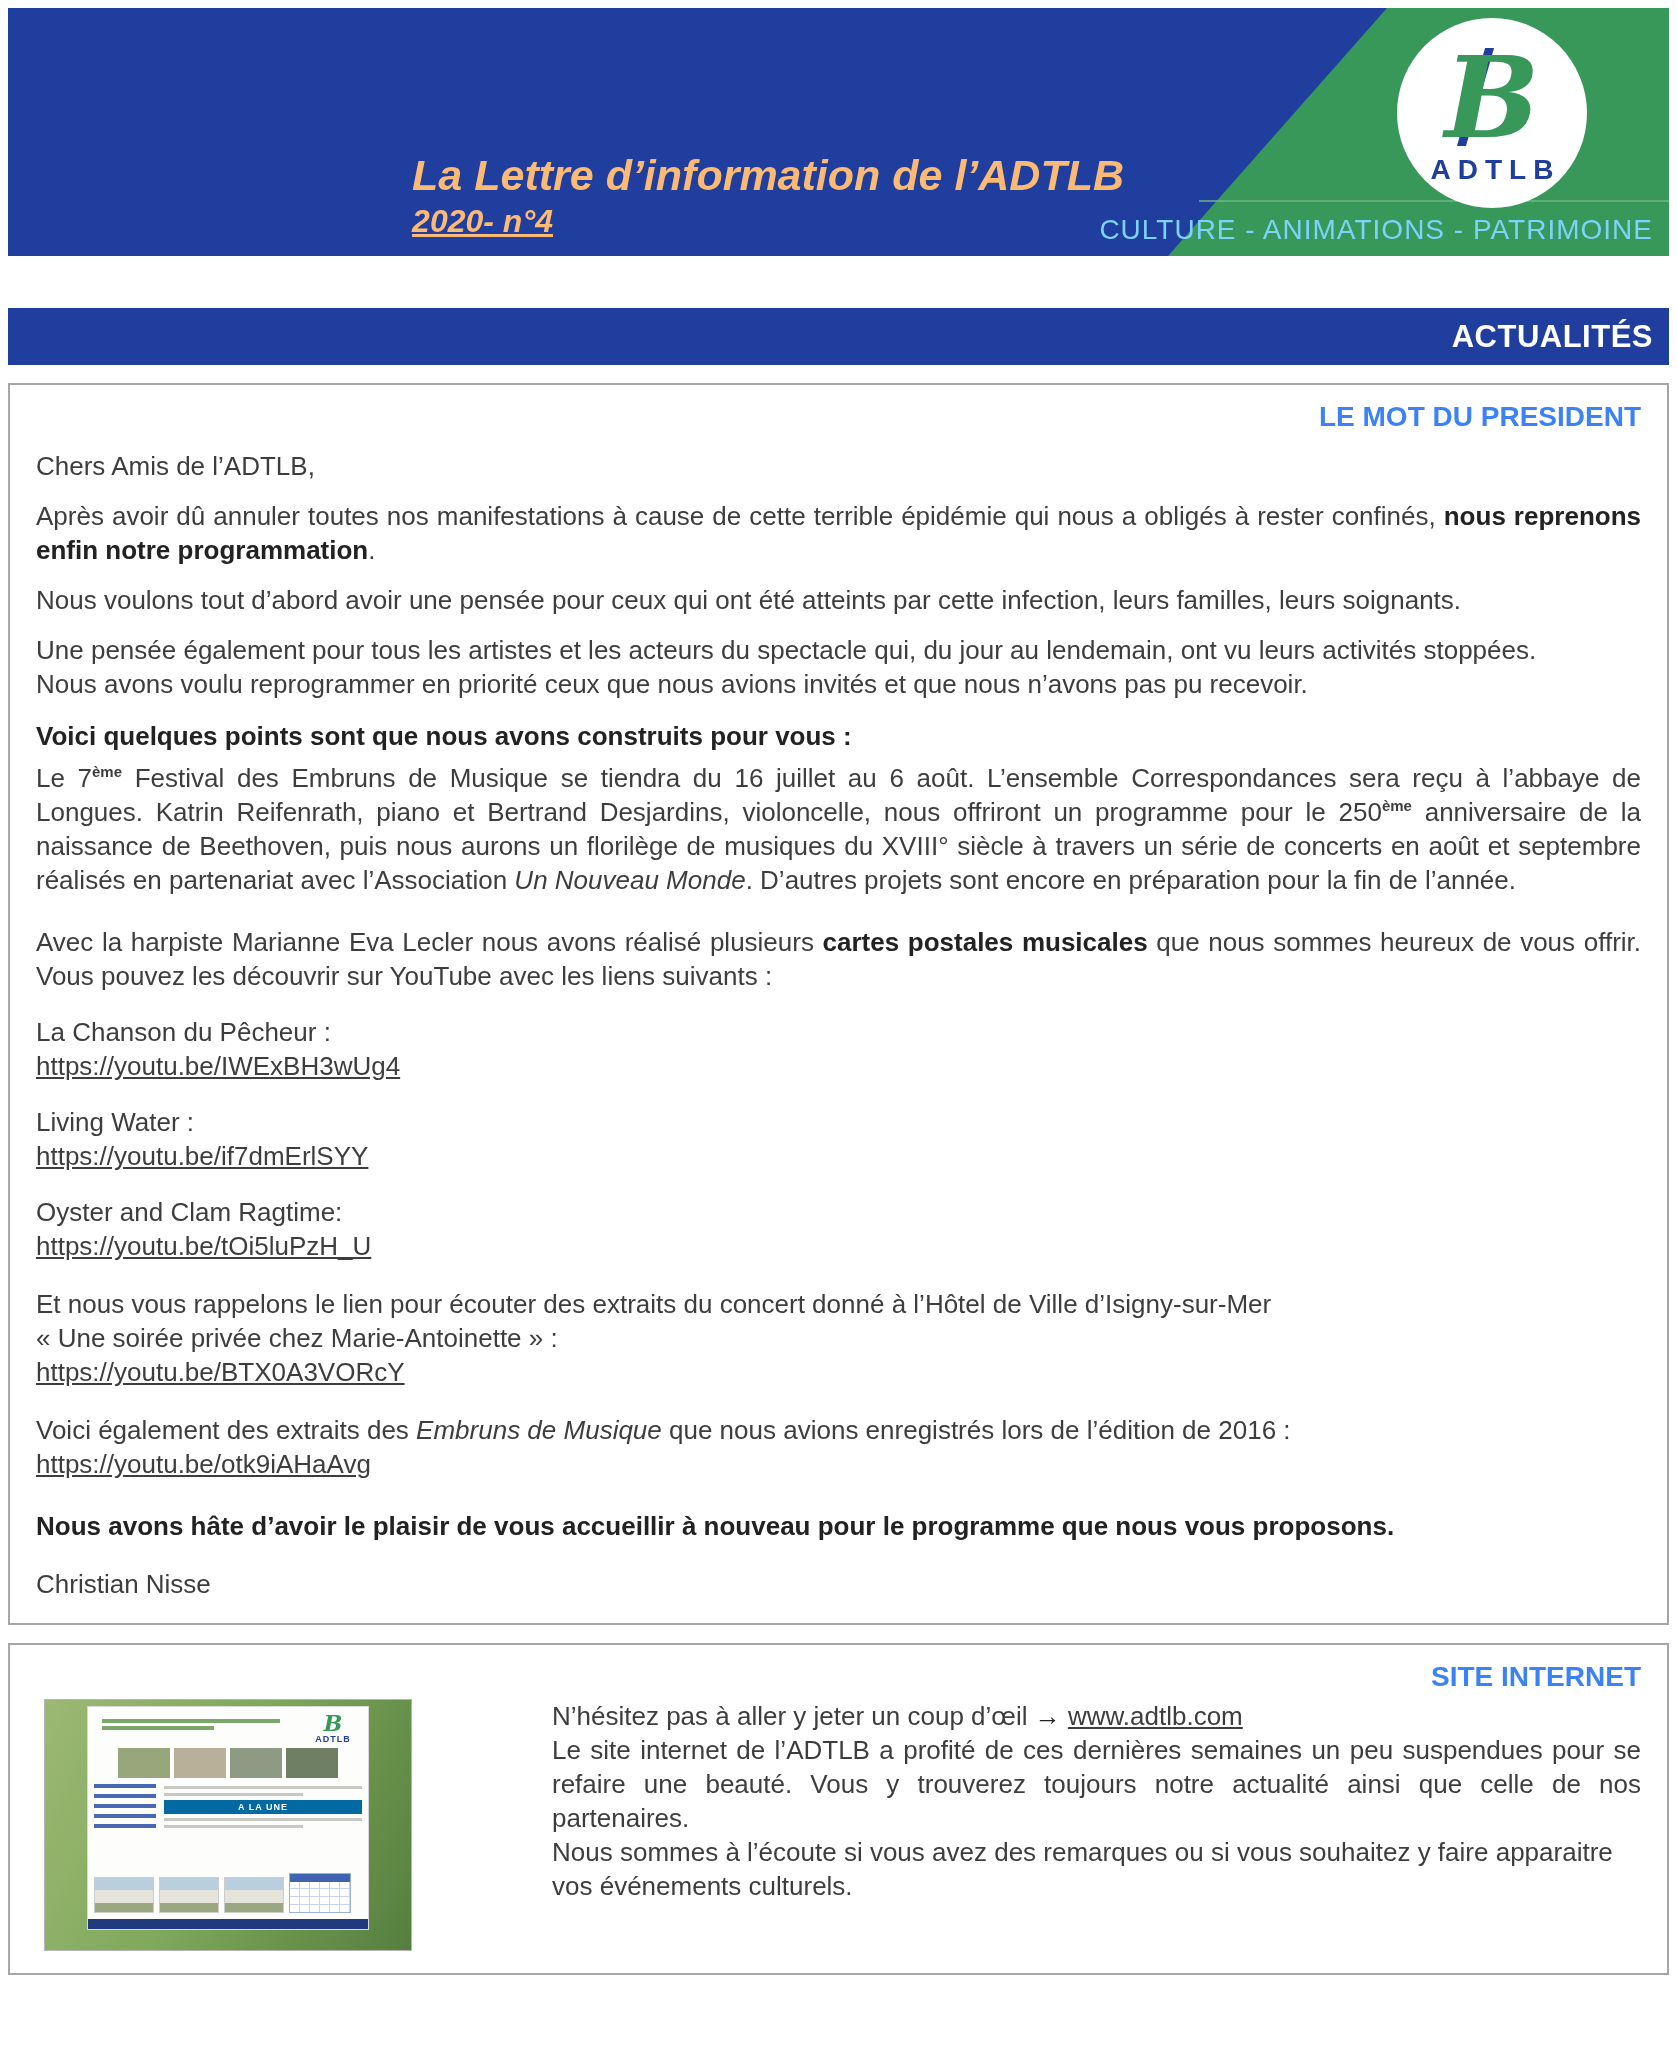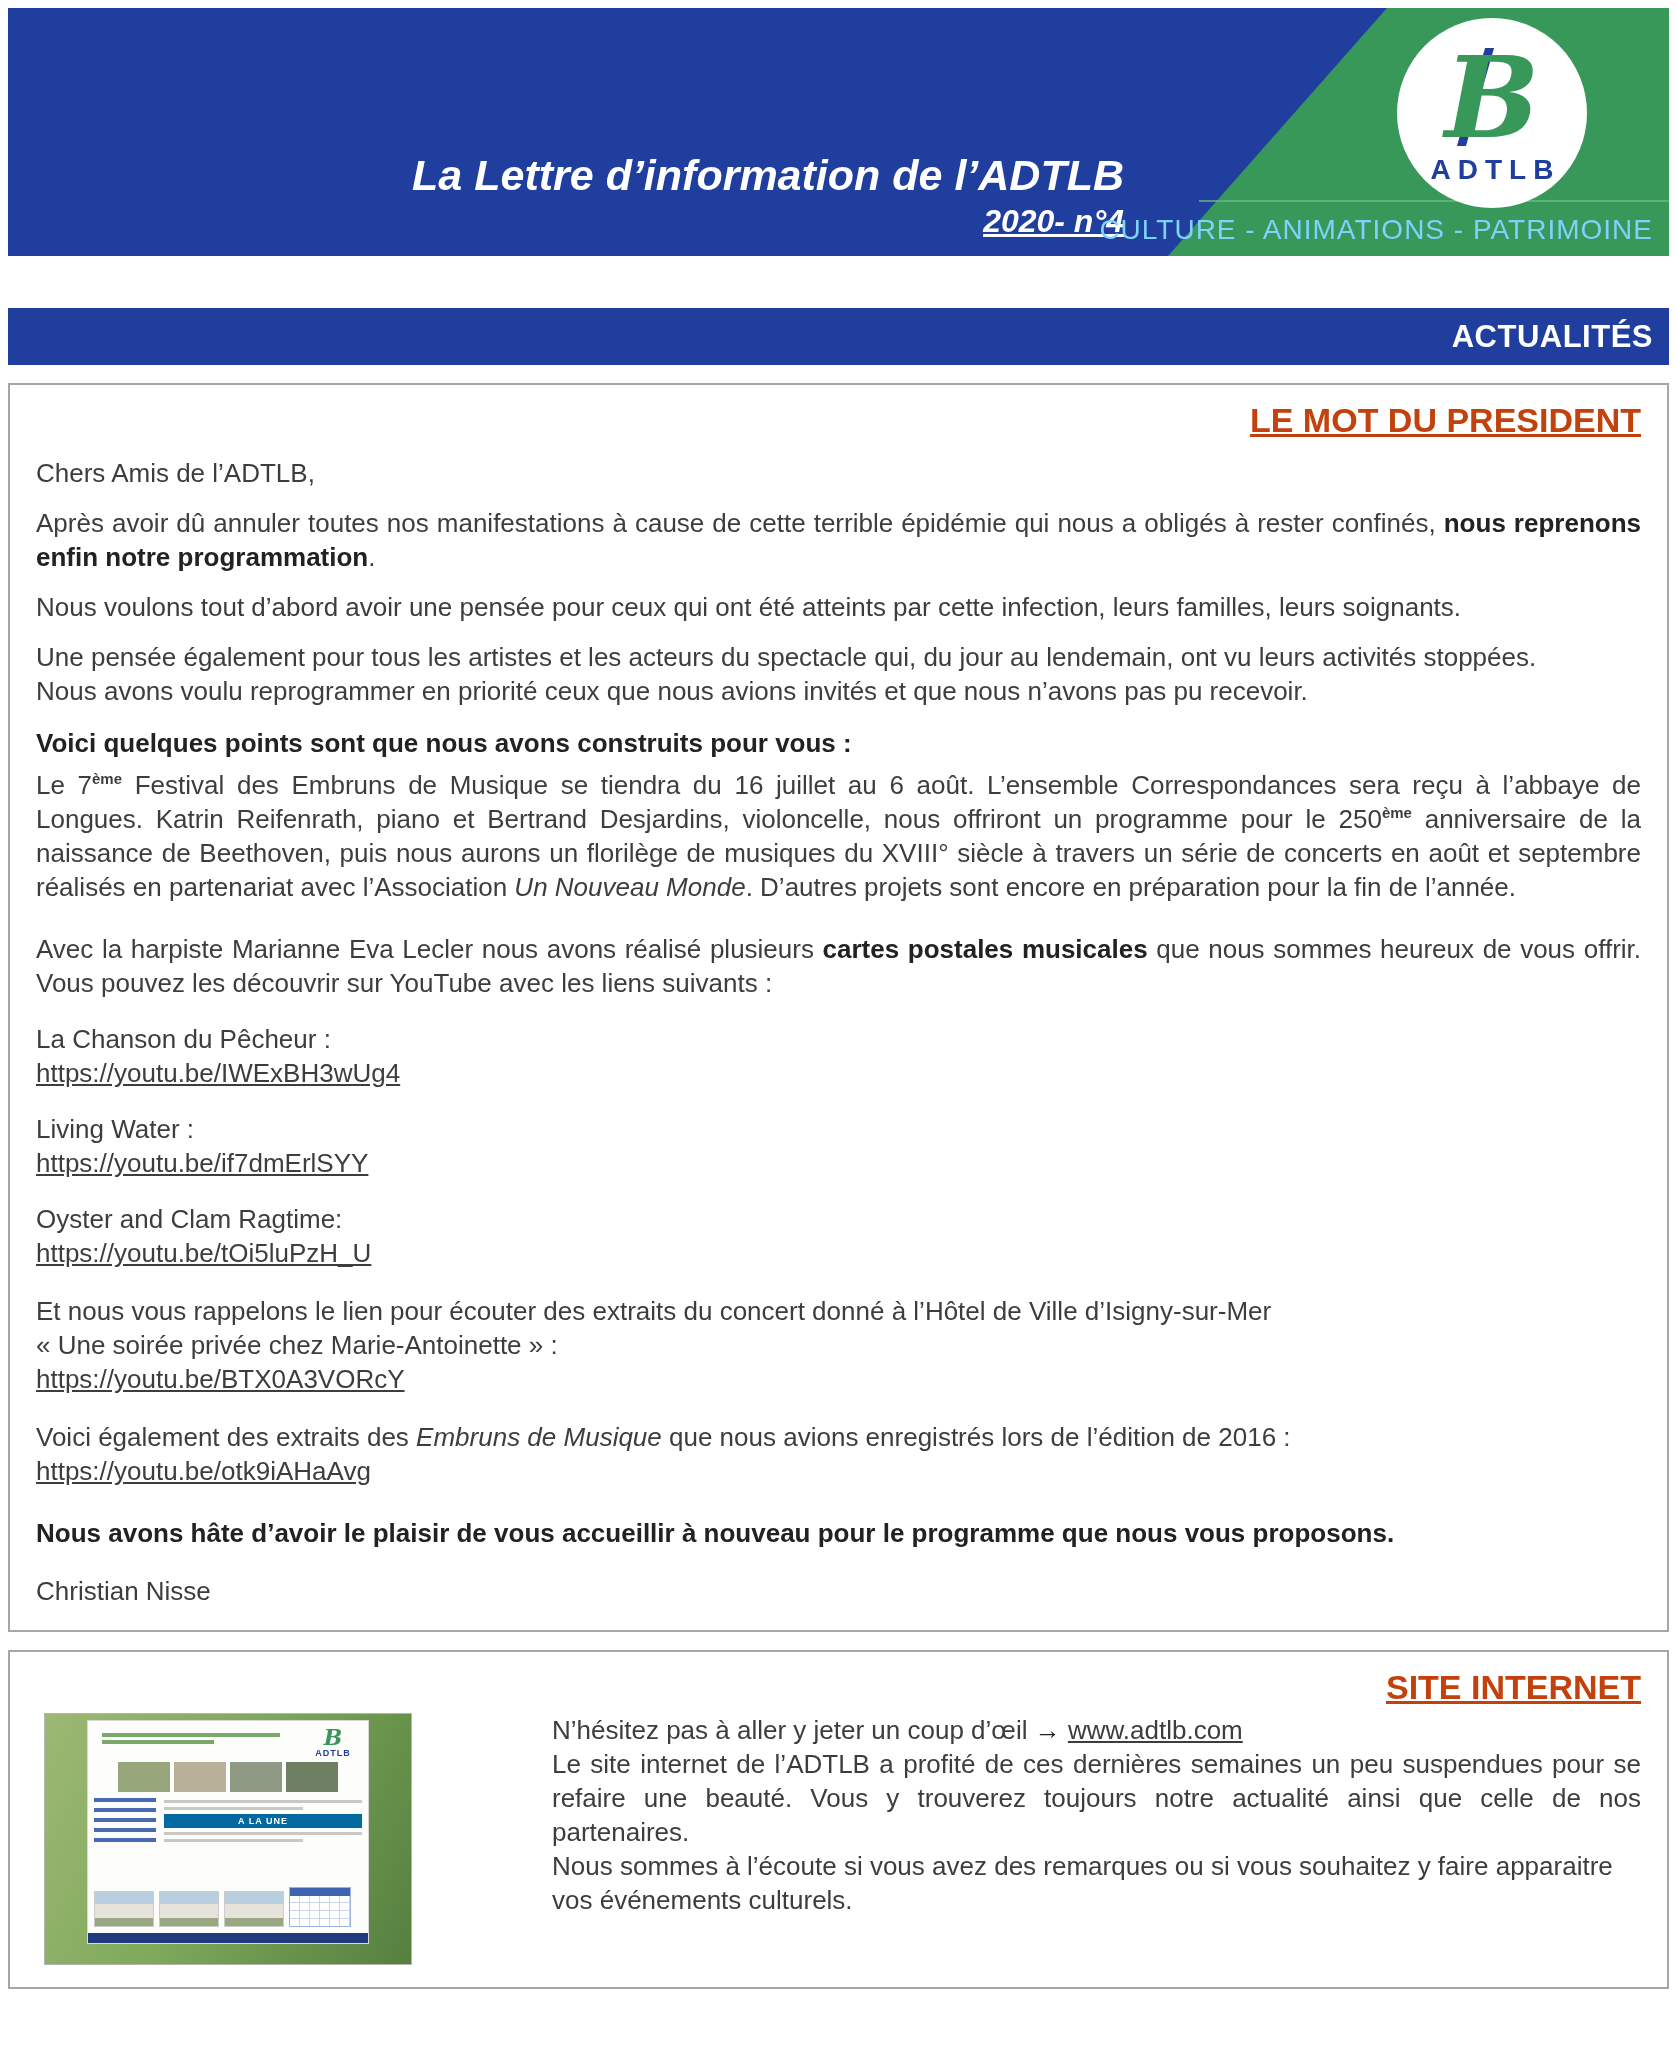--- a/index.html
+++ b/index.html
@@ -4,40 +4,40 @@
 <style>
   html,body{margin:0;padding:0;background:#fff;}
   body{width:1677px;font-family:"Liberation Sans",sans-serif;color:#3d3d3d;}
   .page{padding:8px;box-sizing:border-box;}
 
   
   .masthead{position:relative;height:248px;background:#1f3e9e;overflow:hidden;}
   .green-wedge{position:absolute;top:0;right:0;height:100%;width:560px;background:#37985a;
     clip-path:polygon(278px 0,100% 0,100% 100%,59px 100%);}
   .band-line{position:absolute;right:0;bottom:54px;width:470px;height:2px;background:#6fbc88;opacity:.7;}
-  .masthead-title{position:absolute;right:545px;bottom:16px;text-align:right;color:#ffffff;
+  .masthead-title{position:absolute;right:545px;bottom:16px;text-align:left;color:#fdba74;
     font-style:italic;font-weight:bold;}
   .masthead-title .t1{font-size:43px;line-height:1.1;}
   .masthead-title .t2{font-size:32px;margin-top:4px;text-decoration:underline;}
   .tagline{position:absolute;right:16px;bottom:10px;color:#7dd3fc;font-size:28px;letter-spacing:1px;}
   .logo{position:absolute;right:82px;top:10px;width:190px;height:190px;border-radius:50%;background:#fff;
     display:flex;flex-direction:column;align-items:center;justify-content:center;padding-top:2px;box-sizing:border-box;}
   .logo-b{position:relative;height:112px;}
   .b-slash{position:absolute;left:26px;top:6px;width:9px;height:98px;background:#1f3e9e;transform:skewX(-16deg);}
   .b-letter{position:relative;font-family:"DejaVu Serif",serif;font-style:italic;font-weight:bold;
     font-size:112px;line-height:1;color:#37985a;z-index:1;}
   .logo-text{font-size:28px;font-weight:bold;color:#1f3e9e;letter-spacing:7px;text-indent:7px;margin-top:0px;}
 
   
   .section-bar{margin-top:52px;height:57px;background:#1f3e9e;color:#fff;display:flex;align-items:center;
     justify-content:flex-end;padding-right:16px;font-size:31px;font-weight:bold;letter-spacing:.5px;}
 
   
   .box{border:2px solid #a6a6a6;background:#fff;margin-top:18px;padding:16px 26px 22px 26px;}
-  .box-heading{text-align:right;font-weight:bold;font-size:34px;color:#c2410c;text-decoration:underline;}
+  .box-heading{text-align:right;font-weight:bold;font-size:28px;color:#3b82f6;}
 
   .p{font-size:26px;line-height:34px;margin:16px 0 0 0;}
   .just{text-align:justify;}
   .b{font-weight:bold;color:#222;}
   .i{font-style:italic;}
   .link{text-decoration:underline;color:inherit;cursor:pointer;}
   sup{font-size:15px;line-height:0;vertical-align:super;font-weight:bold;}
   .h-points{margin-top:18px;font-size:26px;line-height:34px;font-weight:bold;color:#222;}
   .video{margin-top:22px;font-size:26px;line-height:34px;}
   .concert{margin-top:24px;font-size:26px;line-height:34px;}

